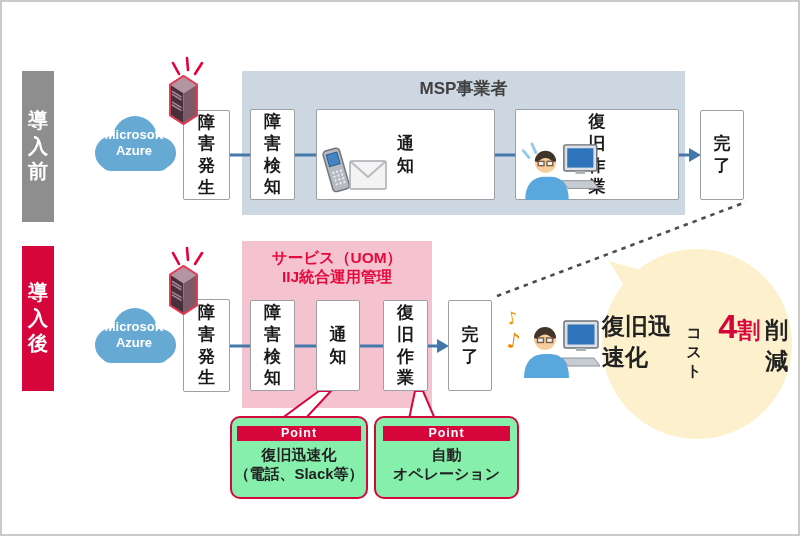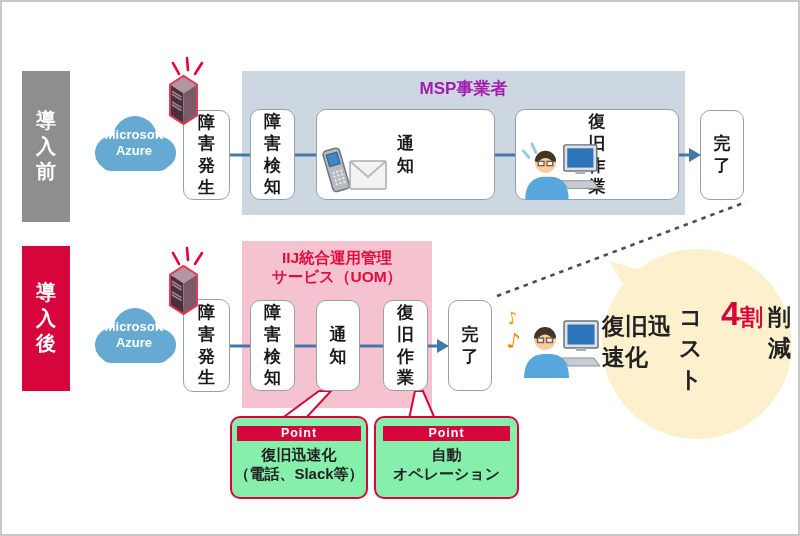--- a/index.html
+++ b/index.html
@@ -9,52 +9,52 @@
     font-family:"Liberation Sans","DejaVu Sans",sans-serif;
   }
   .abs{position:absolute;}
   .title{
     position:absolute;left:20px;top:16px;font-size:16px;font-weight:bold;color:#111;
     letter-spacing:1px;z-index:3;
   }
   .panel{position:absolute;z-index:1;}
   .panel-blue{left:240px;top:69px;width:443px;height:144px;background:#ccd7e1;}
   .panel-pink{left:240px;top:239px;width:190px;height:167px;background:#f5c3cf;}
-  .panel-title-msp{padding-top:6px;text-align:center;font-size:17px;font-weight:bold;color:#a21caf;}
+  .panel-title-msp{padding-top:6px;text-align:center;font-size:17px;font-weight:bold;color:#404040;}
   .panel-title-uom{padding-top:7px;text-align:center;font-size:15.5px;font-weight:bold;color:#e50a3e;line-height:19px;}
   .overlay{position:absolute;left:0;top:0;z-index:2;}
-  .rowbar{position:absolute;left:20px;width:48px;z-index:3;display:flex;align-items:center;justify-content:center;}
+  .rowbar{position:absolute;left:20px;width:32px;z-index:3;display:flex;align-items:center;justify-content:center;}
   .rowbar-gray{top:69px;height:151px;background:#8e8e8e;}
   .rowbar-red{top:244px;height:145px;background:#d6063c;}
   .rowbar .vtext{color:#fff;font-size:20px;}
   .vtext{
     width:1.2em;word-break:break-all;line-break:anywhere;text-align:center;
     font-weight:bold;color:#1a1a1a;line-height:1.28;font-size:17px;
   }
   .box{
-    position:absolute;background:#fff;border:1.5px solid #9aa0a6;border-radius:10px;
+    position:absolute;background:#fff;border:1.5px solid #9aa0a6;border-radius:2px;
     display:flex;align-items:center;justify-content:center;z-index:3;box-sizing:border-box;
   }
   .cloud{position:absolute;z-index:3;}
   .cloud-label{
     position:absolute;left:0;top:14px;width:100%;text-align:center;color:#fff;
     font-size:13px;font-weight:bold;line-height:1.25;z-index:4;
   }
   .server{position:absolute;z-index:4;}
   .person{position:absolute;z-index:3;}
   .note{position:absolute;z-index:3;font-weight:bold;font-family:"DejaVu Sans",sans-serif;}
   .note-1{left:505px;top:306px;font-size:17px;color:#f39800;transform:rotate(-10deg);}
   .note-2{left:505px;top:327px;font-size:21px;color:#ef8500;transform:rotate(8deg);}
   .bubble{
     position:absolute;left:600px;top:247px;width:190px;height:190px;border-radius:50%;
     background:#fcf1cc;z-index:3;display:flex;flex-direction:row;align-items:center;justify-content:center;
   }
   .bubble-line1{font-size:23px;font-weight:bold;color:#222;margin-bottom:5px;}
   .bubble-line2{display:flex;align-items:baseline;font-weight:bold;color:#222;}
-  .bubble-line2 .pre{font-size:23px;}
+  .bubble-line2 .pre{font-size:15px;}
   .bubble-line2 .num{font-size:34px;color:#d6063c;margin-left:5px;}
   .bubble-line2 .unit{font-size:23px;color:#d6063c;margin-right:5px;}
   .bubble-line2 .suf{font-size:23px;}
   .pointbox{
     position:absolute;background:#86efac;border:2.5px solid #d6063c;border-radius:10px;
     z-index:3;box-sizing:border-box;text-align:center;
   }
   .pointbox .badge{
     margin:8px auto 4px auto;background:#d6063c;color:#fff;font-size:12.5px;font-weight:bold;
     height:15px;line-height:15px;letter-spacing:1px;
@@ -65,22 +65,22 @@
 <body>
 
 <div class="stage">
 
 
   <div class="panel panel-blue">
     <div class="panel-title-msp">MSP事業者</div>
   </div>
   <div class="panel panel-pink">
     <div class="panel-title-uom">
+      <div>サービス（UOM）</div>
       <div>IIJ統合運用管理</div>
-      <div>サービス（UOM）</div>
     </div>
   </div>
 
   <svg class="overlay" width="796" height="532" viewBox="0 0 796 532">
 
     <g stroke="#4478ab" stroke-width="3">
       <line x1="228" y1="153" x2="248" y2="153"></line>
       <line x1="293" y1="153" x2="314" y2="153"></line>
       <line x1="493" y1="153" x2="513" y2="153"></line>
       <line x1="677" y1="153" x2="688" y2="153"></line>

